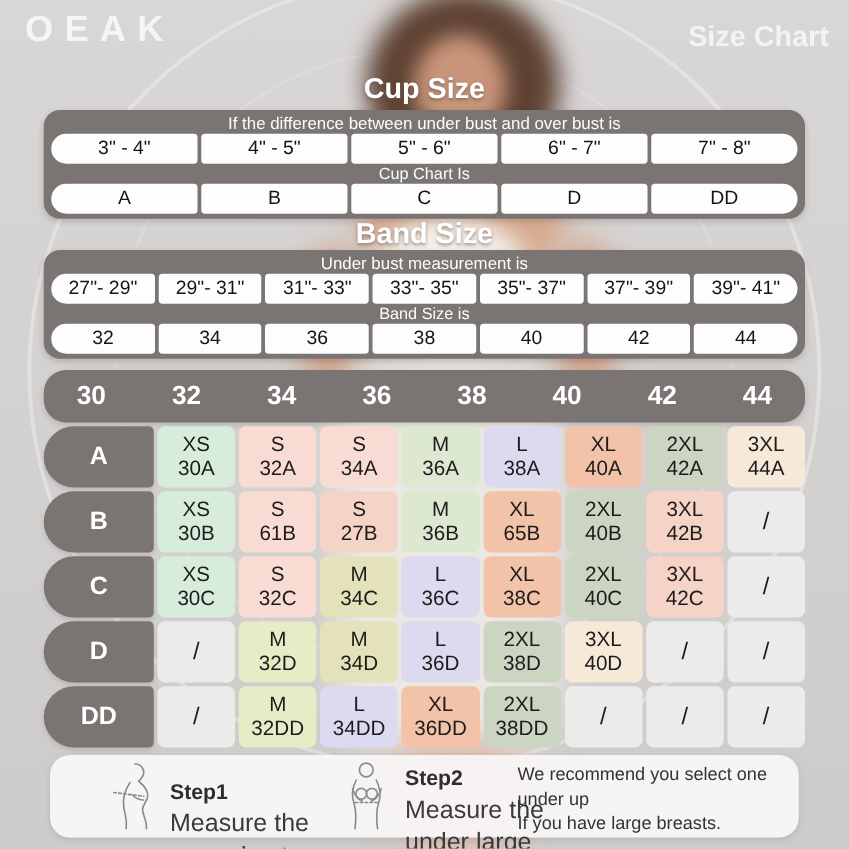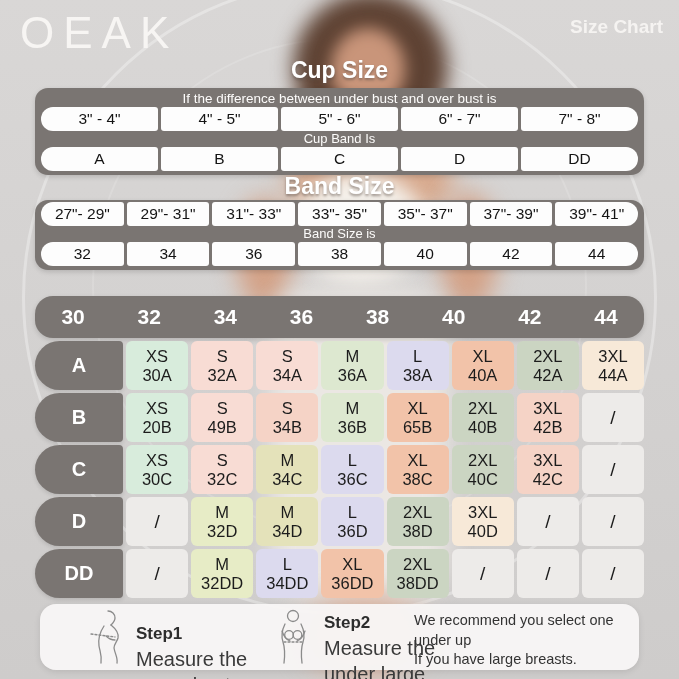--- a/index.html
+++ b/index.html
@@ -16,23 +16,23 @@
   .hair{left:293px;top:-8px;width:155px;height:152px;background:#5e4233;filter:blur(10px);}
   .face{left:331px;top:28px;width:74px;height:82px;background:#c9957a;filter:blur(8px);}
   .chest{left:286px;top:138px;width:168px;height:88px;background:#d7a98d;filter:blur(12px);}
   .bratop{left:294px;top:172px;width:132px;height:112px;background:#f4f0ea;filter:blur(10px);}
   .arml{left:236px;top:198px;width:56px;height:112px;background:#d3a186;filter:blur(12px);}
   .armr{left:440px;top:193px;width:58px;height:118px;background:#d3a186;filter:blur(12px);}
   .skirt{left:270px;top:292px;width:178px;height:305px;background:#ebe7e3;filter:blur(12px);border-radius:40px;}
   .legs{left:303px;top:592px;width:122px;height:86px;background:#dfb9a6;filter:blur(14px);}
 
   
-  .logo{position:absolute;left:20px;top:8px;z-index:3;font-size:44px;font-weight:400;
+  .logo{position:absolute;left:20px;top:8px;z-index:3;font-size:29px;font-weight:700;
     letter-spacing:9px;color:#f7f5f3;}
-  .page-title{position:absolute;right:16px;top:16px;z-index:3;font-size:19px;font-weight:600;color:#f5f3f1;}
+  .page-title{position:absolute;right:16px;top:16px;z-index:3;font-size:23px;font-weight:600;color:#f5f3f1;}
 
   .sec-title{position:absolute;left:0;right:0;z-index:3;text-align:center;font-size:23px;font-weight:700;
     color:#ffffff;text-shadow:0 2px 3px rgba(92,80,74,0.6);}
   .t-cup{top:57px;}
   .t-band{top:173px;}
 
   
   .panel{position:absolute;left:35px;width:609px;z-index:2;border-radius:13px;
     padding:2px 6px 4px;box-shadow:0 2px 5px rgba(0,0,0,0.15);}
   .p-cup{top:88px;}
@@ -105,32 +105,33 @@
   <div class="sec-title t-cup">Cup Size</div>
   <div class="panel p-cup" style="background: rgb(122, 117, 114);">
     <div class="phead">If the  difference between under bust and over bust is</div>
     <div class="wrow">
         <div class="wcell first" style="background: rgb(253, 253, 253);">3" - 4"</div>
         <div class="wcell" style="background: rgb(253, 253, 253);">4" - 5"</div>
         <div class="wcell" style="background: rgb(253, 253, 253);">5" - 6"</div>
         <div class="wcell" style="background: rgb(253, 253, 253);">6" - 7"</div>
         <div class="wcell last" style="background: rgb(253, 253, 253);">7" - 8"</div>
       </div>
-    <div class="psub">Cup Band Is</div>
+    <div class="psub">Cup Chart Is</div>
     <div class="wrow">
         <div class="wcell first" style="background: rgb(253, 253, 253);">A</div>
         <div class="wcell" style="background: rgb(253, 253, 253);">B</div>
         <div class="wcell" style="background: rgb(253, 253, 253);">C</div>
         <div class="wcell" style="background: rgb(253, 253, 253);">D</div>
         <div class="wcell last" style="background: rgb(253, 253, 253);">DD</div>
       </div>
   </div>
 
   <div class="sec-title t-band">Band Size</div>
   <div class="panel p-band" style="background: rgb(122, 117, 114);">
+    <div class="phead">Under bust measurement is</div>
     <div class="wrow">
         <div class="wcell first" style="background: rgb(253, 253, 253);">27"- 29"</div>
         <div class="wcell" style="background: rgb(253, 253, 253);">29"- 31"</div>
         <div class="wcell" style="background: rgb(253, 253, 253);">31"- 33"</div>
         <div class="wcell" style="background: rgb(253, 253, 253);">33"- 35"</div>
         <div class="wcell" style="background: rgb(253, 253, 253);">35"- 37"</div>
         <div class="wcell" style="background: rgb(253, 253, 253);">37"- 39"</div>
         <div class="wcell last" style="background: rgb(253, 253, 253);">39"- 41"</div>
       </div>
     <div class="psub">Band Size is</div>
@@ -191,29 +192,29 @@
         </div>
         <div class="gcell" style="background: rgb(247, 233, 216);">
           <span class="sz">3XL</span>
           <span class="cd">44A</span>
         </div>
       </div>
       <div class="grow">
         <div class="rlabel" style="background: rgb(122, 117, 114);">B</div>
         <div class="gcell" style="background: rgb(216, 236, 220);">
           <span class="sz">XS</span>
-          <span class="cd">20B</span>
+          <span class="cd">30B</span>
         </div>
         <div class="gcell" style="background: rgb(248, 220, 212);">
           <span class="sz">S</span>
-          <span class="cd">49B</span>
+          <span class="cd">61B</span>
         </div>
         <div class="gcell" style="background: rgb(245, 211, 198);">
           <span class="sz">S</span>
-          <span class="cd">34B</span>
+          <span class="cd">27B</span>
         </div>
         <div class="gcell" style="background: rgb(221, 232, 208);">
           <span class="sz">M</span>
           <span class="cd">36B</span>
         </div>
         <div class="gcell" style="background: rgb(242, 195, 169);">
           <span class="sz">XL</span>
           <span class="cd">65B</span>
         </div>
         <div class="gcell" style="background: rgb(203, 213, 194);">

